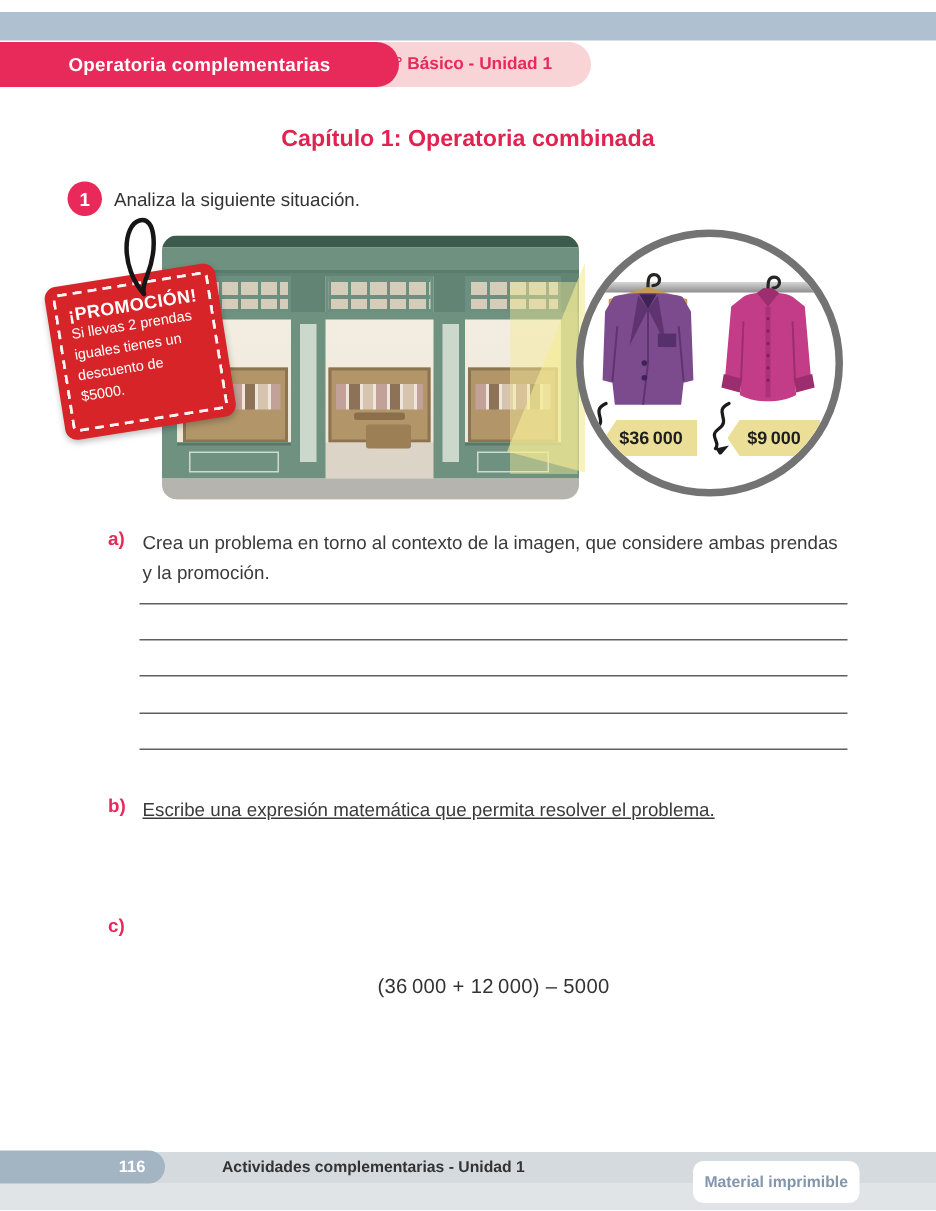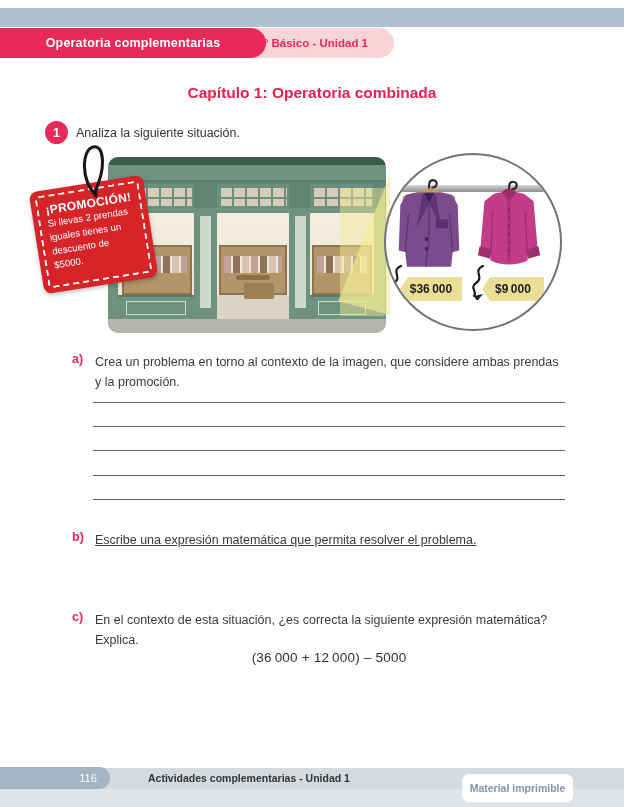--- a/index.html
+++ b/index.html
@@ -67,21 +67,21 @@
            box-shadow:0 2px 4px rgba(0,0,0,.25); }
   .promo-inner { position:absolute; inset:5px; border:2px dashed rgba(255,255,255,.95);
                  border-radius:4px; padding:6px 7px; color:#fff; }
   .promo-title { font-weight:bold; font-size:12px; letter-spacing:.3px; }
   .promo-line { font-size:9.6px; line-height:1.45; }
   .promo-line:first-of-type { margin-top:4px; }
   .tag-string { left:72px; top:140px; z-index:7; }
 
   
   .lens { left:384px; top:153px; width:178px; height:178px; border-radius:50%;
-          border:2px solid #737373; background:#fff; z-index:3; overflow:hidden; }
+          border:5px solid #737373; background:#fff; z-index:3; overflow:hidden; }
   .rail { position:absolute; left:4px; right:4px; top:30px; height:7px; border-radius:4px;
           background:linear-gradient(#d6d6d6,#8e8e8e); }
   .garment { position:absolute; }
   .price-tag { position:absolute; top:122px; width:62px; height:24px; background:#ebdf97;
                clip-path:polygon(13% 0,100% 0,100% 100%,13% 100%,0 50%);
                display:flex; align-items:center; justify-content:center;
                font-weight:bold; font-size:12px; color:#1d1d1d; }
   .tagwrap { position:absolute; top:122px; width:62px; height:24px; }
   .tagwrap .price-tag { top:0; left:0; }
   .squiggle { position:absolute; left:-15px; top:-13px; }
@@ -95,21 +95,21 @@
   .answer-line { left:93px; width:472px; height:1px; background:#5f5f5f; }
   .expr { left:93px; top:650px; width:472px; text-align:center; color:#333;
           font-size:13.5px; letter-spacing:.2px; }
 
   
   .footer-bar { left:0; top:768px; width:624px; height:21px; background:#d5dade; }
   .footer-bottom { left:0; top:789px; width:624px; height:18px; background:#e0e4e7; }
   .page-pill { left:0; top:767px; width:110px; height:22px; background:#a3b4c3;
                border-radius:0 12px 12px 0; display:flex; align-items:center;
                justify-content:center; padding-left:34px; }
-  .page-pill span { color:#fff; font-size:11px; font-weight:normal;margin-left:32px; }
+  .page-pill span { color:#fff; font-size:11px; font-weight:bold;margin-left:32px; }
   .footer-label { left:148px; top:772px; font-size:10.5px; font-weight:bold; color:#333; }
   .material-badge { left:462px; top:762px; width:111px; height:28px; background:#fff;
                     border-radius:7px; display:flex; align-items:center; justify-content:center;margin-top:12px; }
   .material-badge span { color:#8296ac; font-weight:bold; font-size:10.5px; }
 </style>
 </head>
 <body>
 
 <div id="page">
 
@@ -236,21 +236,20 @@
   <div class="abs answer-line" style="top:402px;"></div>
   <div class="abs answer-line" style="top:426px;"></div>
   <div class="abs answer-line" style="top:450px;"></div>
   <div class="abs answer-line" style="top:475px;"></div>
   <div class="abs answer-line" style="top:499px;"></div>
 
   <div class="abs task-label lb">b)</div>
   <div class="abs task-text tb">Escribe una expresión matemática que permita resolver el problema.</div>
 
   <div class="abs task-label lc">c)</div>
-  <div class="abs task-text tc">En el contexto de esta situación, ¿es correcta la siguiente expresión matemática? Explica.</div>
   <div class="abs expr">(36 000 + 12 000) – 5000</div>
 
   <div class="abs footer-bottom"></div>
   <div class="abs footer-bar"></div>
   <div class="abs page-pill">
     <span>116</span>
   </div>
   <div class="abs footer-label">Actividades complementarias - Unidad 1</div>
   <div class="abs material-badge">
     <span>Material imprimible</span>

